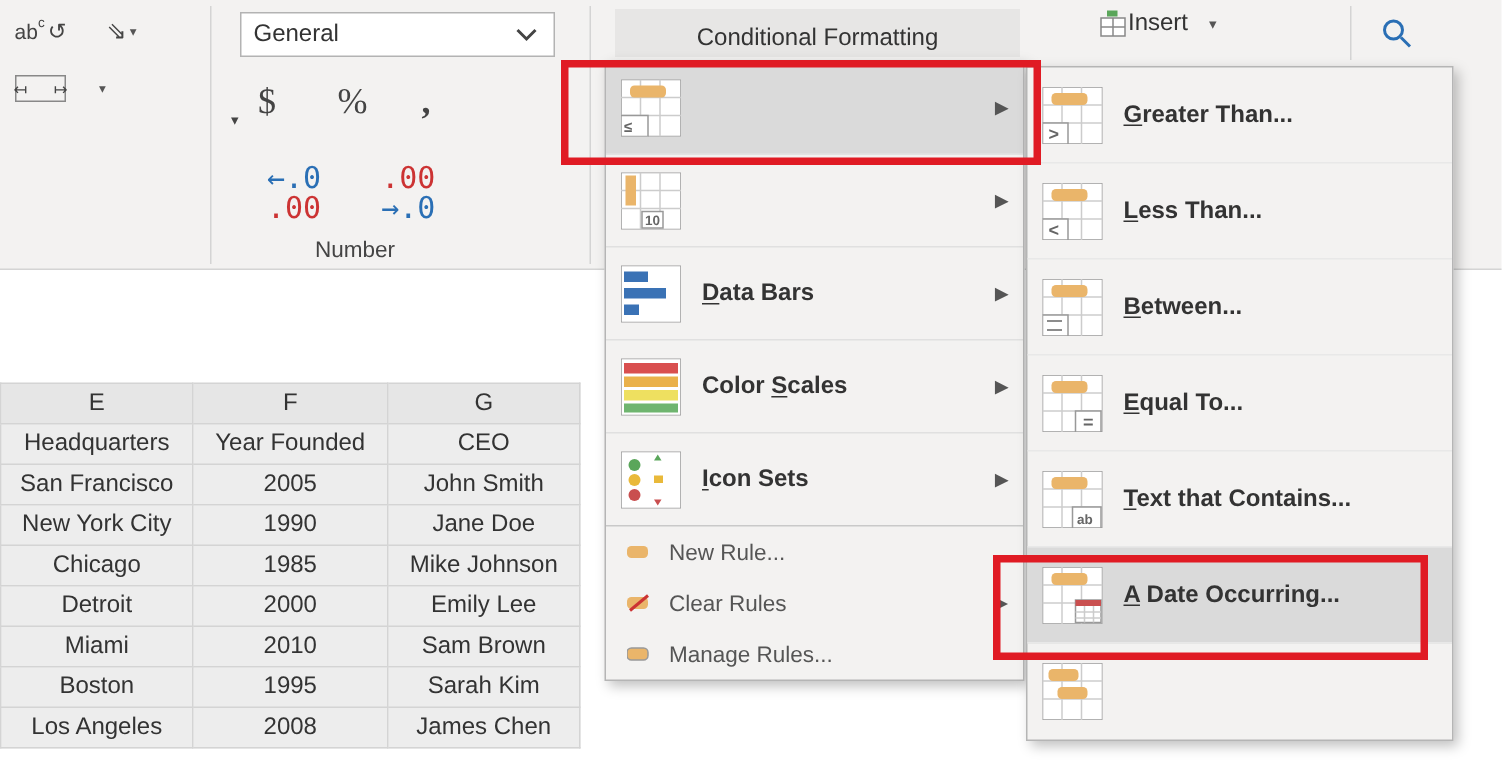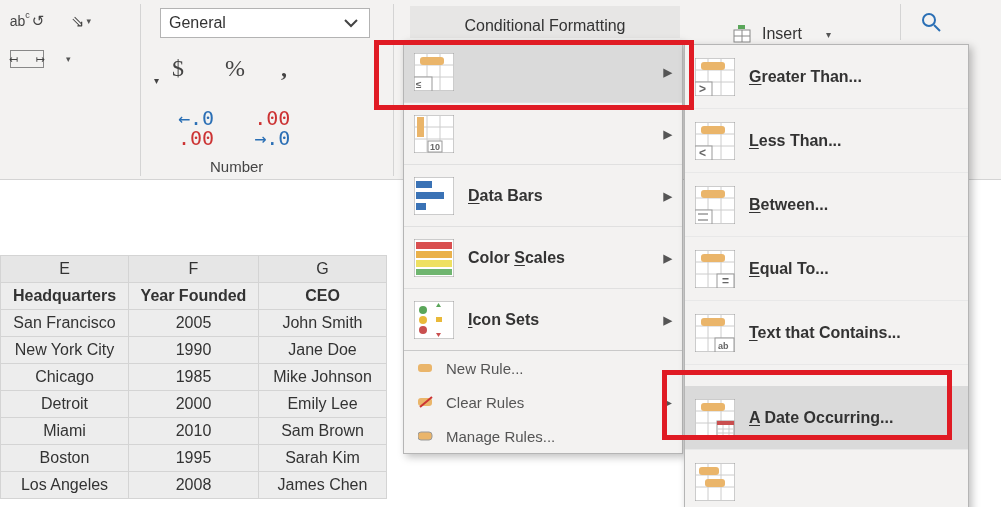--- a/index.html
+++ b/index.html
@@ -79,23 +79,23 @@
     height:32px; width:270px;
     background:#e7e6e5;
     display:flex; align-items:center; gap:10px;
     padding:0 10px; font-size:16px;
     border:1px solid #e7e6e5;
     flex-direction:column;
   }
 
   
   .insert-btn {
-    position:absolute; left:720px; top:18px;
+    position:absolute; left:720px; top:0;
     height:32px; width:140px;
-    display:flex;align-items:center;gap:10px;
+    display:flex;align-items:center;
     padding:0 12px; font-size:16px;
   }
   .search-btn {
     position:absolute; left:900px; top:4px;
     width:60px;height:36px;
     border-left:1px solid #d4d4d4;
     display:flex;align-items:center;justify-content:center;
   }
 
   
@@ -112,21 +112,21 @@
   }
   .sheet th {
     background:#e6e6e6;
     font-weight:normal;
     color:#333;
     height:20px;
   }
   .sheet .colE { width:128px; }
   .sheet .colF { width:130px; }
   .sheet .colG { width:128px; }
-  .sheet tbody tr:first-child td { font-weight:bold; }
+  .sheet tbody tr:first-child td { font-weight:normal; }
 
   
   .sheet tbody td { background:#ededed; }
 
   
   .menu1 {
     position:absolute;
     left:403px; top:40px;
     width:280px;
     background:#f3f2f1;
@@ -180,21 +180,21 @@
     z-index:10;
   }
   .menu2 .mitem2 {
     display:flex; align-items:center;
     height:64px;
     padding:0 12px 0 10px;
     gap:14px;
     font-size:16px; font-weight:600; color:#333;
     border-bottom:1px solid #e8e8e8;
   }
-  .menu2 .mitem2.hover { background:#dadada;margin-top:21px; }
+  .menu2 .mitem2.hover { background:#dadada; }
   .menu2 .mitem2 .u { text-decoration:underline; text-underline-offset:2px; }
 
   
   .swatch {
     width:40px; height:38px;
     display:flex; align-items:center; justify-content:center;
     flex-shrink:0;
   }
   .swatch svg { width:40px; height:38px; }
 

